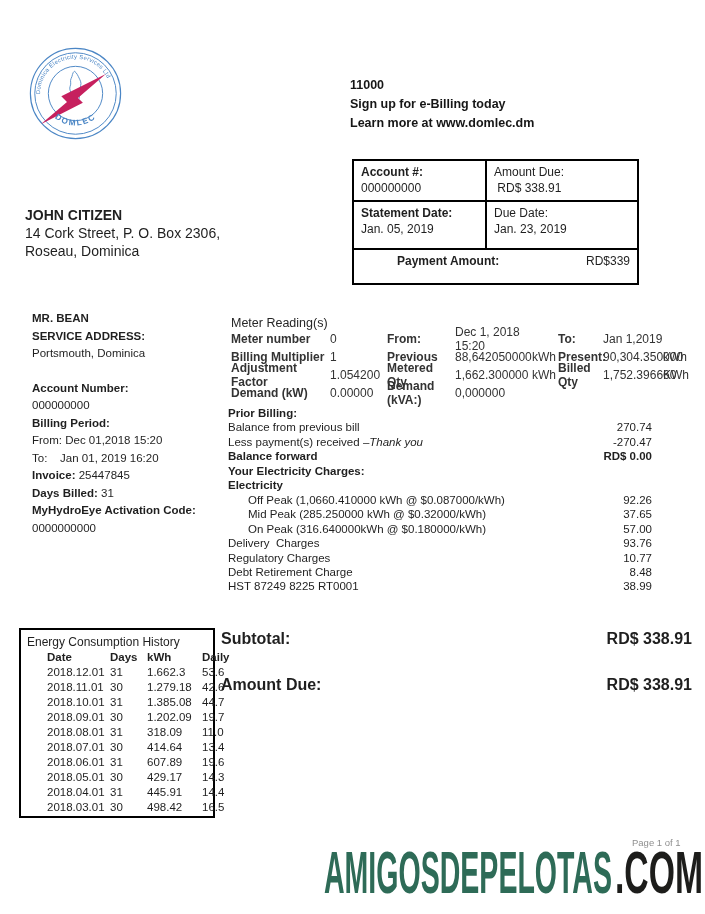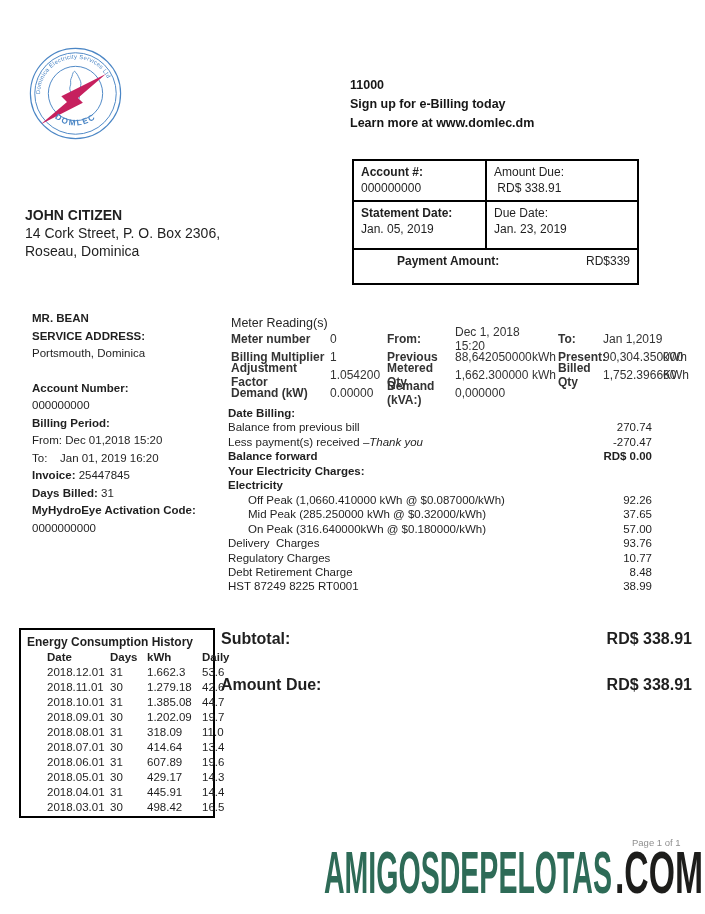--- a/index.html
+++ b/index.html
@@ -50,21 +50,21 @@
   .crow .amt { margin-left:auto; text-align:right; }
   .ind { padding-left:20px; }
 
   
   .total-row { left:221px; width:471px; display:flex; justify-content:space-between;
                font-size:16px; font-weight:700; }
 
   
   .ebox { left:19px; top:628px; width:196px; height:190px; border:2px solid #000;
           padding:4px 0 0 6px; font-size:11.5px; line-height:15px; }
-  .ebox-title { font-weight:700; font-size:12px; line-height:16px; }
+  .ebox-title { font-weight:400; font-size:12px; line-height:16px; }
   .etable { display:grid; grid-template-columns:63px 37px 55px 30px; line-height:15px;padding-left:20px; }
   .etable .rrow { display:contents; }
 
   .pageno { left:632px; top:837px; font-size:9.5px; color:#8f8f8f; }
 
   svg text { font-family:"Liberation Sans", sans-serif; }
 </style>
 </head>
 <body>
 
@@ -148,21 +148,21 @@
   <div class="abs meter-title">Meter Reading(s)</div>
   <div class="abs mtable">
       <div class="rrow"><span class="b">Meter number</span><span class="">0</span><span class="b">From:</span><span class="">Dec 1, 2018 15:20</span><span class=""></span><span class="b">To:</span><span class="">Jan 1,2019</span><span class=""></span></div>
       <div class="rrow"><span class="b">Billing Multiplier</span><span class="">1</span><span class="b">Previous</span><span class="">88,642050000</span><span class="">kWh</span><span class="b">Present:</span><span class="">90,304.350000</span><span class="">kWh</span></div>
       <div class="rrow"><span class="b">Adjustment Factor</span><span class="">1.054200</span><span class="b">Metered Qty</span><span class="">1,662.300000</span><span class="">kWh</span><span class="b">Billed Qty</span><span class="">1,752.396660</span><span class="">KWh</span></div>
       <div class="rrow"><span class="b">Demand (kW)</span><span class="">0.00000</span><span class="b">Demand (kVA:)</span><span class="">0,000000</span><span class=""></span><span class="b"></span><span class=""></span><span class=""></span></div>
     </div>
 
   <div class="abs charges">
     <div class="crow">
-        <span class="lbl b">Date Billing:</span>
+        <span class="lbl b">Prior Billing:</span>
       </div>
     <div class="crow">
         <span class="lbl">Balance from previous bill</span>
         <span class="amt">270.74</span>
       </div>
     <div class="crow">
         <span class="lbl"><span class="pre">Less payment(s) received </span><span class="i">–Thank you</span></span>
         <span class="amt">-270.47</span>
       </div>
     <div class="crow">

